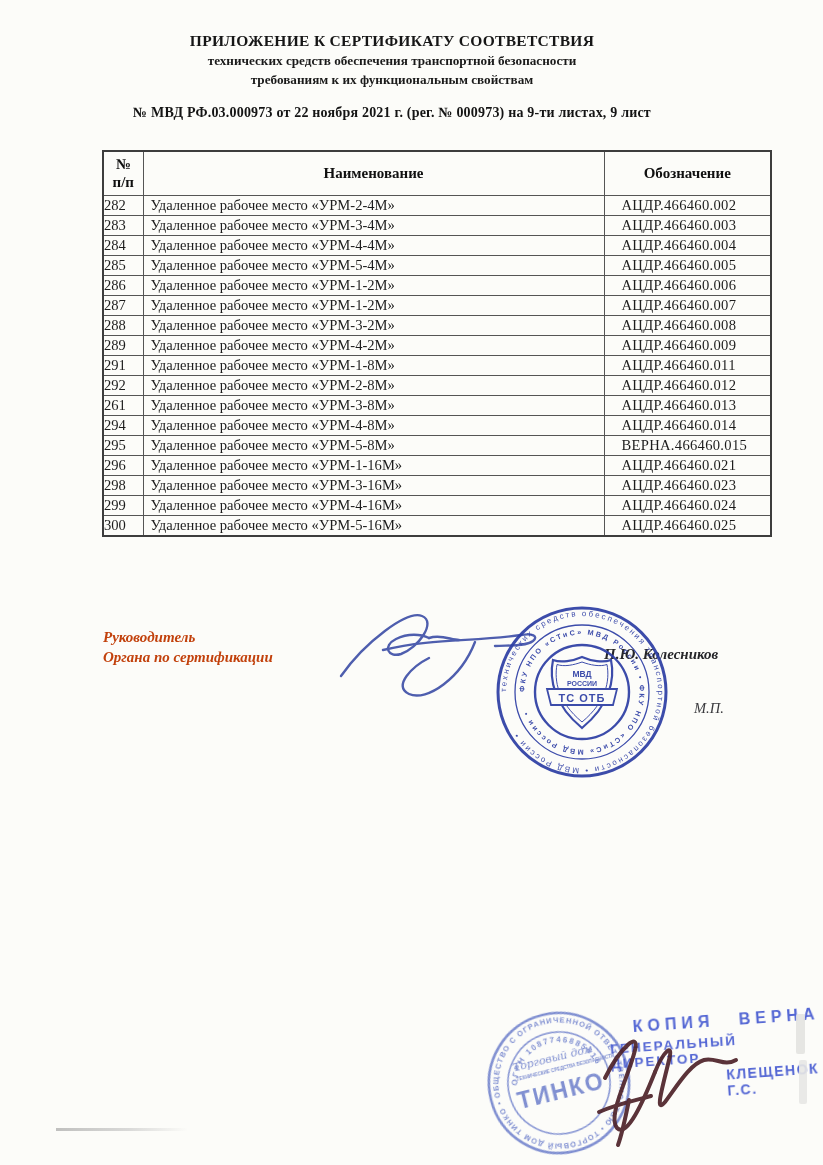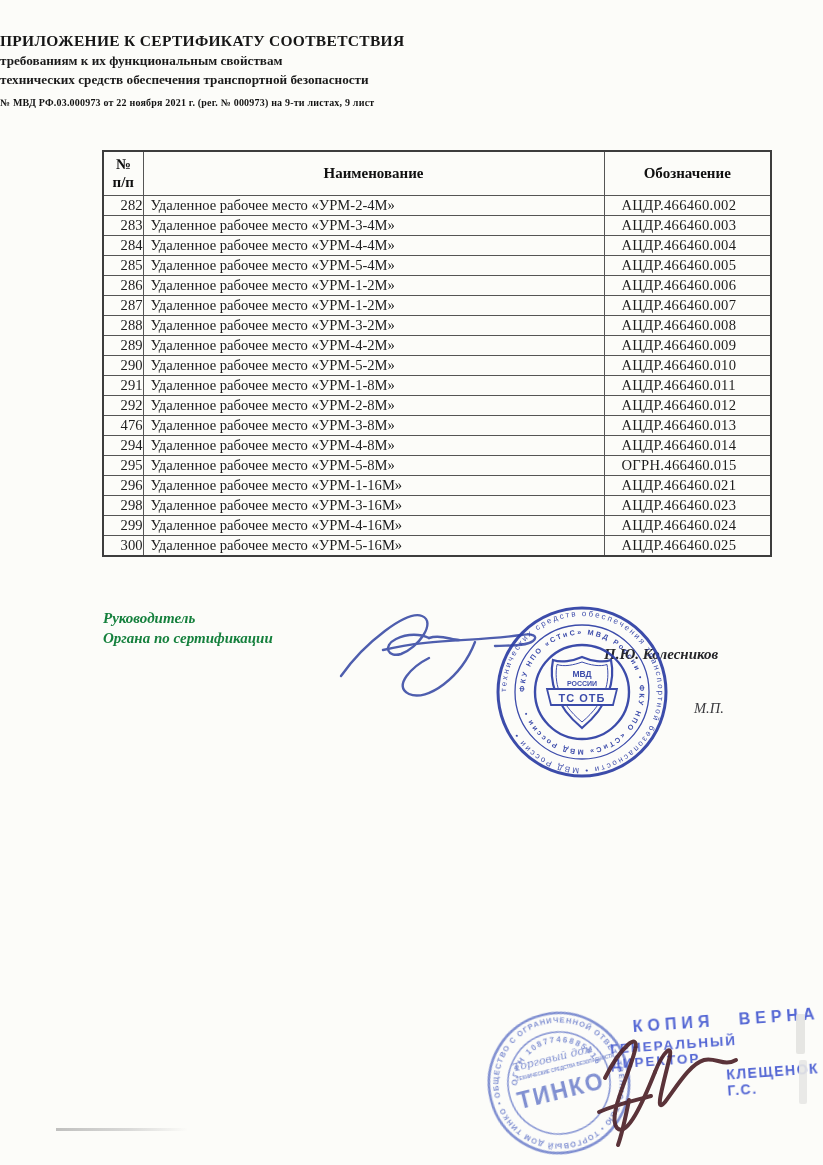--- a/index.html
+++ b/index.html
@@ -1,36 +1,36 @@
 <!DOCTYPE html>
 <html><head>
 <meta charset="utf-8">
 <style>
   html,body{margin:0;padding:0;background:#ffffff;}
   .page{position:relative;width:823px;height:1165px;background:#fcfcf9;
         font-family:"Liberation Serif", serif;color:#1d1d1d;overflow:hidden;}
   
-  .doc-header{position:absolute;left:0;top:31px;width:784px;text-align:left;}
+  .doc-header{position:absolute;left:0;top:31px;width:784px;text-align:center;}
   .t1{font-size:15.5px;font-weight:bold;letter-spacing:.3px;line-height:19px;color:#161616;}
   .t2{font-size:13.2px;font-weight:bold;line-height:17px;margin-top:2px;color:#1a1a1a;}
-  .numline{margin-top:9px;font-size:10px;font-weight:bold;letter-spacing:.2px;color:#141414;}
+  .numline{margin-top:17px;font-size:14px;font-weight:bold;letter-spacing:.2px;color:#141414;}
   
   table.items{position:absolute;left:102px;top:150px;width:668px;border-collapse:collapse;
               table-layout:fixed;border:2px solid #3d3d3d;}
   .items th,.items td{border:1px solid #555;}
   .items thead th{height:41px;font-size:15px;font-weight:bold;text-align:center;
                   vertical-align:middle;line-height:1.15;color:#101010;}
   .items tbody td{height:19px;font-size:14.6px;line-height:19px;white-space:nowrap;
                   overflow:hidden;padding:0;color:#1c1c1c;}
-  .items td.c-num{text-align:right;}
+  .items td.c-num{text-align:left;}
   .items td.c-name{padding-left:7px;}
   .items td.c-code{padding-left:17px;letter-spacing:.3px;}
   
-  .role{position:absolute;left:103px;top:608px;font-weight:bold;font-style:italic;
-        font-size:15px;line-height:20px;color:#15803d;}
+  .role{position:absolute;left:103px;top:627px;font-weight:bold;font-style:italic;
+        font-size:15px;line-height:20px;color:#c2410c;}
   .signer{position:absolute;left:604px;top:646px;font-weight:bold;font-style:italic;
           font-size:15px;color:#26262a;z-index:1;}
   .mp{position:absolute;left:694px;top:700px;font-style:italic;font-size:14.5px;color:#3a3a3e;}
   .sig-blue{position:absolute;left:325px;top:596px;width:238px;height:118px;z-index:2;}
   .mvd{position:absolute;left:493px;top:603px;width:178px;height:178px;opacity:.93;z-index:3;
        filter:blur(.3px);}
   
   .tinko{position:absolute;left:482px;top:1006px;width:154px;height:154px;
          transform:rotate(-14deg);opacity:.85;filter:blur(.3px);}
   .copy-block{position:absolute;left:611px;top:1012px;width:220px;transform:rotate(-4deg);
@@ -48,22 +48,22 @@
   .art-bl{position:absolute;left:56px;top:1128px;width:132px;height:3px;opacity:.55;
           background:linear-gradient(90deg,#8f8f8f 0%,#bdbdbd 55%,rgba(200,200,200,0) 100%);}
 </style>
 </head>
 <body>
 
 <div class="page">
 
   <header class="doc-header">
     <div class="t1">ПРИЛОЖЕНИЕ К СЕРТИФИКАТУ СООТВЕТСТВИЯ</div>
+    <div class="t2">технических средств обеспечения транспортной безопасности</div>
     <div class="t2">требованиям к их функциональным свойствам</div>
-    <div class="t2">технических средств обеспечения транспортной безопасности</div>
     <div class="numline">№ МВД РФ.03.000973 от 22 ноября 2021 г. (рег. № 000973) на 9-ти листах, 9 лист</div>
   </header>
 
   <table class="items">
     <colgroup>
       <col style="width:40px">
         <col style="width:461px">
         <col style="width:167px">
     </colgroup>
     <thead>
@@ -112,48 +112,43 @@
           <td class="c-num">288</td>
           <td class="c-name">Удаленное рабочее место «УРМ-3-2М»</td>
           <td class="c-code">АЦДР.466460.008</td>
         </tr>
         <tr>
           <td class="c-num">289</td>
           <td class="c-name">Удаленное рабочее место «УРМ-4-2М»</td>
           <td class="c-code">АЦДР.466460.009</td>
         </tr>
         <tr>
-          <td class="c-num">290</td>
-          <td class="c-name">Удаленное рабочее место «УРМ-5-2М»</td>
-          <td class="c-code">АЦДР.466460.010</td>
-        </tr>
-        <tr>
           <td class="c-num">291</td>
           <td class="c-name">Удаленное рабочее место «УРМ-1-8М»</td>
           <td class="c-code">АЦДР.466460.011</td>
         </tr>
         <tr>
           <td class="c-num">292</td>
           <td class="c-name">Удаленное рабочее место «УРМ-2-8М»</td>
           <td class="c-code">АЦДР.466460.012</td>
         </tr>
         <tr>
-          <td class="c-num">476</td>
+          <td class="c-num">261</td>
           <td class="c-name">Удаленное рабочее место «УРМ-3-8М»</td>
           <td class="c-code">АЦДР.466460.013</td>
         </tr>
         <tr>
           <td class="c-num">294</td>
           <td class="c-name">Удаленное рабочее место «УРМ-4-8М»</td>
           <td class="c-code">АЦДР.466460.014</td>
         </tr>
         <tr>
           <td class="c-num">295</td>
           <td class="c-name">Удаленное рабочее место «УРМ-5-8М»</td>
-          <td class="c-code">ОГРН.466460.015</td>
+          <td class="c-code">ВЕРНА.466460.015</td>
         </tr>
         <tr>
           <td class="c-num">296</td>
           <td class="c-name">Удаленное рабочее место «УРМ-1-16М»</td>
           <td class="c-code">АЦДР.466460.021</td>
         </tr>
         <tr>
           <td class="c-num">298</td>
           <td class="c-name">Удаленное рабочее место «УРМ-3-16М»</td>
           <td class="c-code">АЦДР.466460.023</td>

